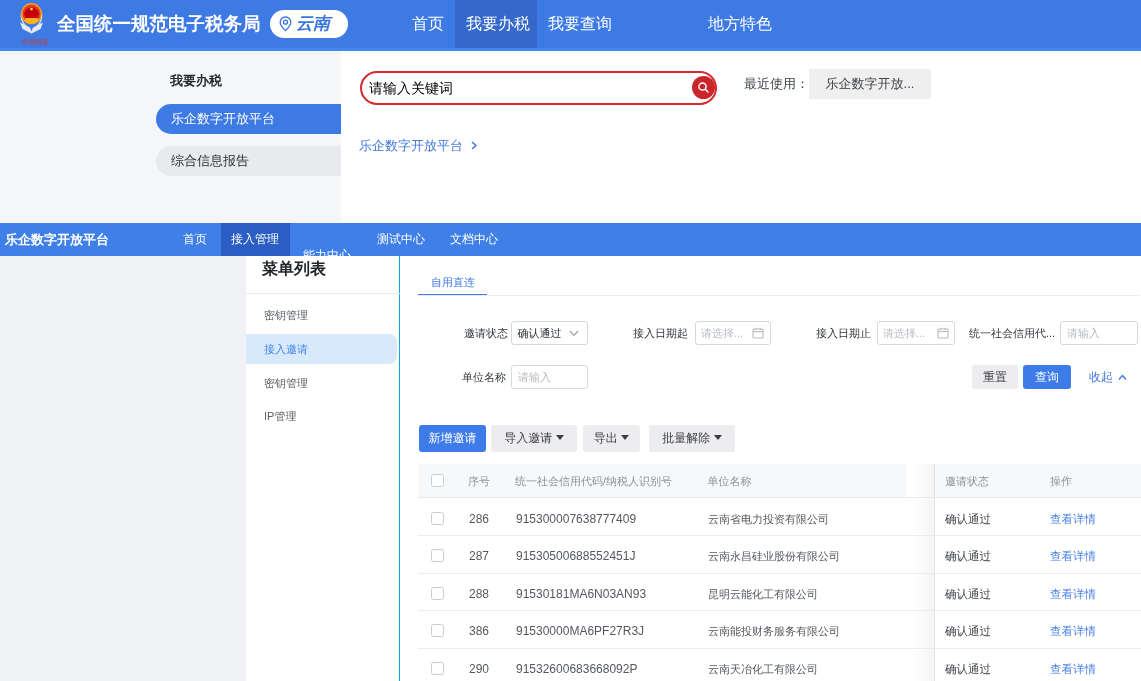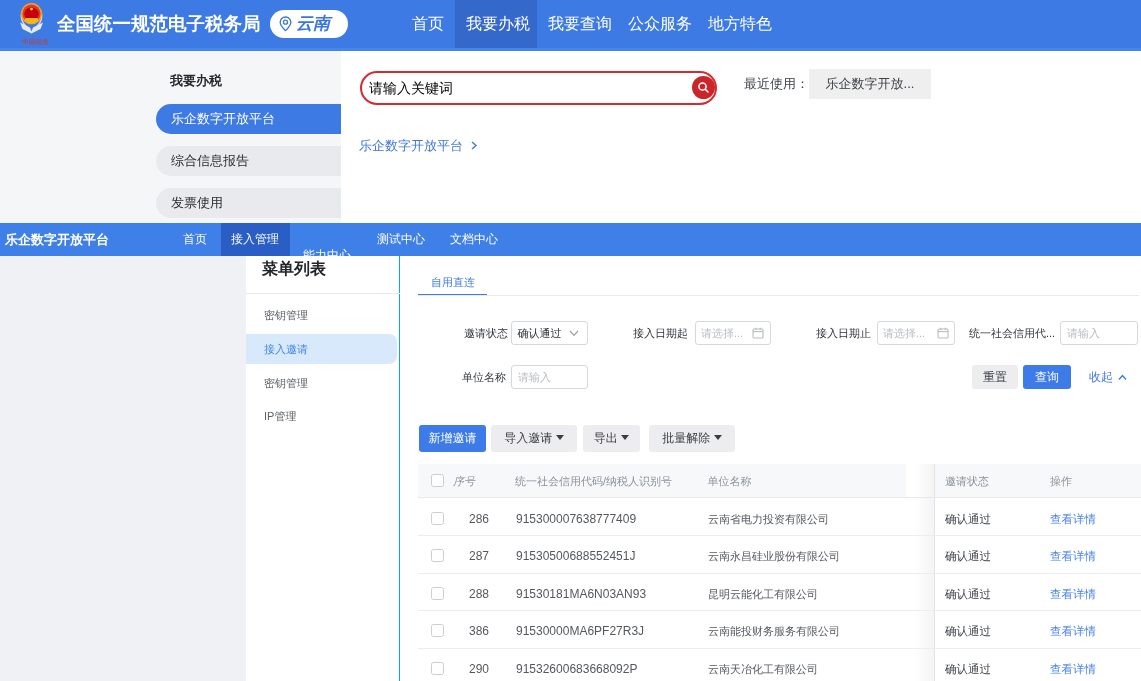--- a/index.html
+++ b/index.html
@@ -103,28 +103,27 @@
     <svg class="abs" style="left:9px;top:6px;" width="13" height="16" viewBox="0 0 13 16">
       <path d="M6.5 1 C3.5 1 1.2 3.3 1.2 6.2 C1.2 9.5 6.5 14.6 6.5 14.6 C6.5 14.6 11.8 9.5 11.8 6.2 C11.8 3.3 9.5 1 6.5 1 Z" fill="none" stroke="#3a76dd" stroke-width="1.3"></path>
       <circle cx="6.5" cy="6.2" r="2" fill="none" stroke="#3a76dd" stroke-width="1.3"></circle>
     </svg>
     <div class="abs txt">云南</div>
   </div>
   <div id="tn-sel" class="abs"></div>
   <div class="abs tn" style="left:412px;">首页</div>
   <div class="abs tn" style="left:466px;">我要办税</div>
   <div class="abs tn" style="left:548px;">我要查询</div>
-  <div class="abs tn" style="left:628px;">公众服务</div>
+  <div class="abs tn" style="left:628px;margin-top:40px;">公众服务</div>
   <div class="abs tn" style="left:708px;">地方特色</div>
 
   <div id="lpanel" class="abs"></div>
   <div class="abs" style="left:170px;top:72px;height:18px;line-height:18px;font-size:13px;font-weight:bold;color:#26292e;">我要办税</div>
   <div class="abs pp" id="pp1">乐企数字开放平台</div>
   <div class="abs pp" id="pp2">综合信息报告</div>
-  <div class="abs pp" id="pp3">发票使用</div>
 
   <div id="search" class="abs">
     <div class="abs ph">请输入关键词</div>
     <div id="sbtn" class="abs">
       <svg class="abs" style="left:5px;top:5px;" width="13" height="13" viewBox="0 0 13 13">
         <circle cx="5.5" cy="5.5" r="3.6" fill="none" stroke="#fff" stroke-width="1.5"></circle>
         <line x1="8.4" y1="8.4" x2="11" y2="11" stroke="#fff" stroke-width="1.5" stroke-linecap="round"></line>
       </svg>
     </div>
   </div>
@@ -209,21 +208,21 @@
     <div class="c btn btn-blue" style="left:19px;top:169px;width:67px;height:27px;line-height:27px;">新增邀请</div>
     <div class="c btn btn-gray" style="left:91px;top:169px;width:86px;height:27px;line-height:27px;">导入邀请 <span class="car"></span></div>
     <div class="c btn btn-gray" style="left:183px;top:169px;width:57px;height:27px;line-height:27px;">导出 <span class="car"></span></div>
     <div class="c btn btn-gray" style="left:249px;top:169px;width:86px;height:27px;line-height:27px;">批量解除 <span class="car"></span></div>
 
     <div class="c" id="thead-l"></div>
     <div class="c" id="thead-r"></div>
     <div class="c" id="vshadow"></div>
     <div class="c" id="vline"></div>
     <div class="c cbx" style="left:31px;top:218px;"></div>
-    <div class="c th" style="left:53px;top:208px;font-style:italic;">序号</div>
+    <div class="c th" style="left:68px;top:208px;">序号</div>
     <div class="c th" style="left:115px;top:208px;">统一社会信用代码/纳税人识别号</div>
     <div class="c th" style="left:307.5px;top:208px;">单位名称</div>
     <div class="c th" style="left:545px;top:208px;">邀请状态</div>
     <div class="c th" style="left:650px;top:208px;">操作</div>
     <div class="c" style="left:18px;top:241px;width:723px;height:1px;background:#e7e9ec;"></div>
   </div>
 
   <div id="rows">
   <div class="abs cbx" style="left:431px;top:511.6px;"></div>
   <div class="abs td" style="left:469px;top:509.6px;font-size:12px;">286</div>

